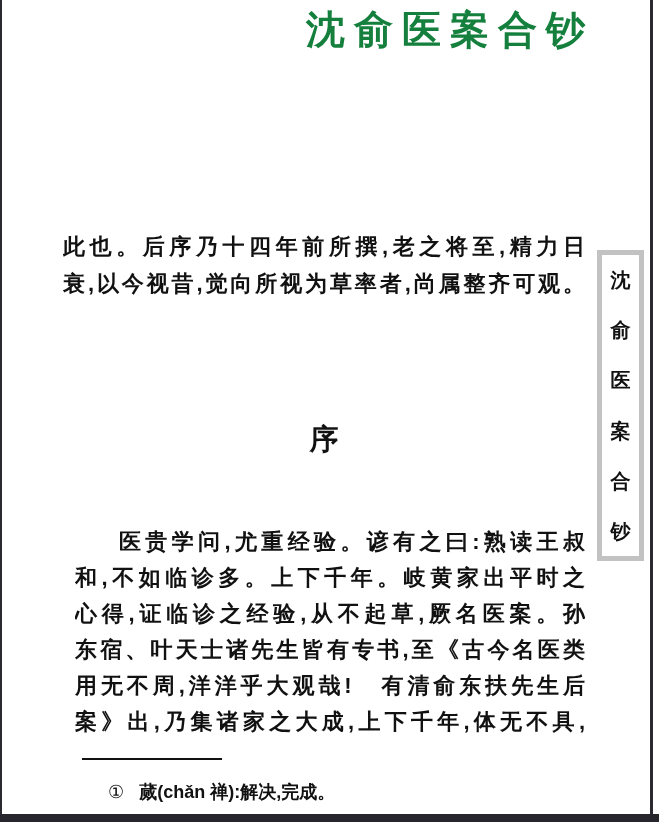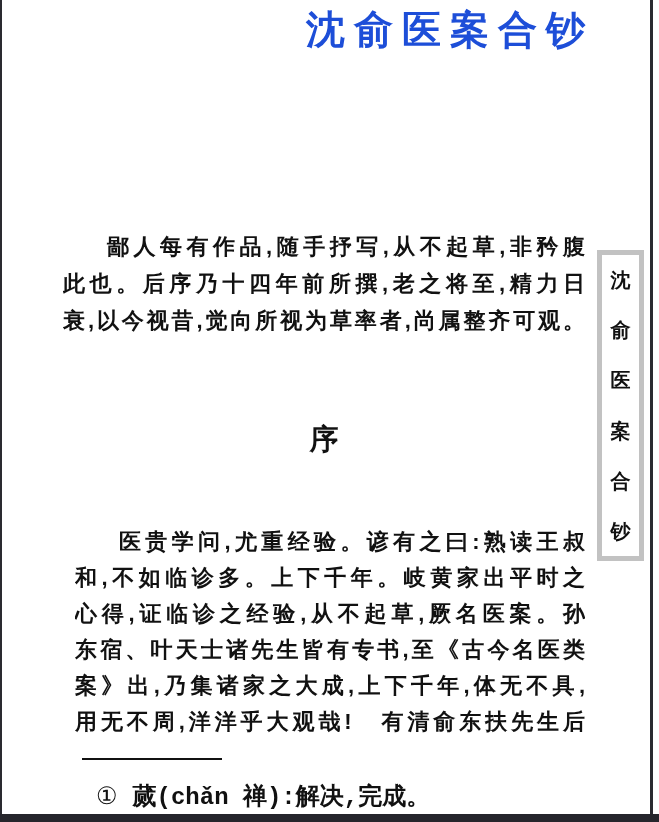--- a/index.html
+++ b/index.html
@@ -25,21 +25,21 @@
   .edge{position:absolute;top:0;height:822px;background:var(--edge);}
   .edge-left{left:0;width:2px;}
   .edge-right{left:650px;width:3px;}
   .bottom-bar{position:absolute;left:0;top:814px;width:659px;height:8px;background:var(--bottom_bar);}
 
   .title{
     position:absolute;left:63px;top:6px;width:522px;
     text-align:right;
     font-size:39px;font-weight:bold;line-height:48px;
     letter-spacing:9px;
-    color:#1d4ed8;
+    color:#15803d;
     white-space:nowrap;
   }
   .title .title-text{margin-right:-9px;}
 
   .column{position:absolute;left:63px;width:522px;overflow:hidden;}
   .p1{top:228px;}
   .p2{top:524px;}
 
   .line{
     font-size:22px;font-weight:bold;color:var(--text);
@@ -53,24 +53,23 @@
   .sup{font-size:14px;vertical-align:super;letter-spacing:0;}
 
   .heading{
     position:absolute;left:63px;top:420px;width:522px;
     text-align:center;font-size:29px;font-weight:bold;line-height:38px;
     color:var(--text);
   }
 
   .footnote-rule{position:absolute;left:82px;top:758px;width:140px;height:2px;background:#111;}
   .footnote{
-    position:absolute;left:96px;top:780px;width:480px;
-    font-size:24px;font-weight:bold;color:var(--text);
+    position:absolute;left:108px;top:780px;width:480px;
+    font-size:18px;font-weight:bold;color:var(--text);
     white-space:nowrap;
-    font-family:Liberation Mono, monospace;
   }
   .footnote .fn-marker{margin-right:15px;font-weight:normal;}
 
   .sidebar-box{
     position:absolute;left:597px;top:250px;width:47px;height:311px;
     border:5px solid var(--sidebar_border);
     background:#fff;
     display:flex;flex-direction:column;justify-content:space-between;align-items:center;
     padding:15px 0;
   }
@@ -81,34 +80,33 @@
 
 <div class="page">
 
   <div class="edge edge-left"></div>
   <div class="edge edge-right"></div>
   <div class="bottom-bar"></div>
 
   <h1 class="title"><span class="title-text">沈俞医案合钞</span></h1>
 
   <div class="column p1">
-    <div class="line indent">鄙人每有作品,随手抒写,从不起草,非矜腹</div>
     <div class="line">此也。后序乃十四年前所撰,老之将至,精力日</div>
     <div class="line">衰,以今视昔,觉向所视为草率者,尚属整齐可观。</div>
   </div>
 
   <h2 class="heading">序</h2>
 
   <div class="column p2">
     <div class="line indent">医贵学问,尤重经验。谚有之曰:熟读王叔</div>
     <div class="line">和,不如临诊多。上下千年。岐黄家出平时之</div>
     <div class="line">心得,证临诊之经验,从不起草,厥名医案。孙</div>
     <div class="line">东宿、叶天士诸先生皆有专书,至《古今名医类</div>
+    <div class="line">用无不周,洋洋乎大观哉!　有清俞东扶先生后</div>
     <div class="line">案》出,乃集诸家之大成,上下千年,体无不具,</div>
-    <div class="line">用无不周,洋洋乎大观哉!　有清俞东扶先生后</div>
   </div>
 
   <div class="footnote-rule"></div>
 
   <div class="footnote">
     <span class="fn-marker">①</span><span>蒇(chǎn 禅):解决,完成。</span>
   </div>
 
   <div class="sidebar-box">
     <span class="sidebar-char">沈</span>

